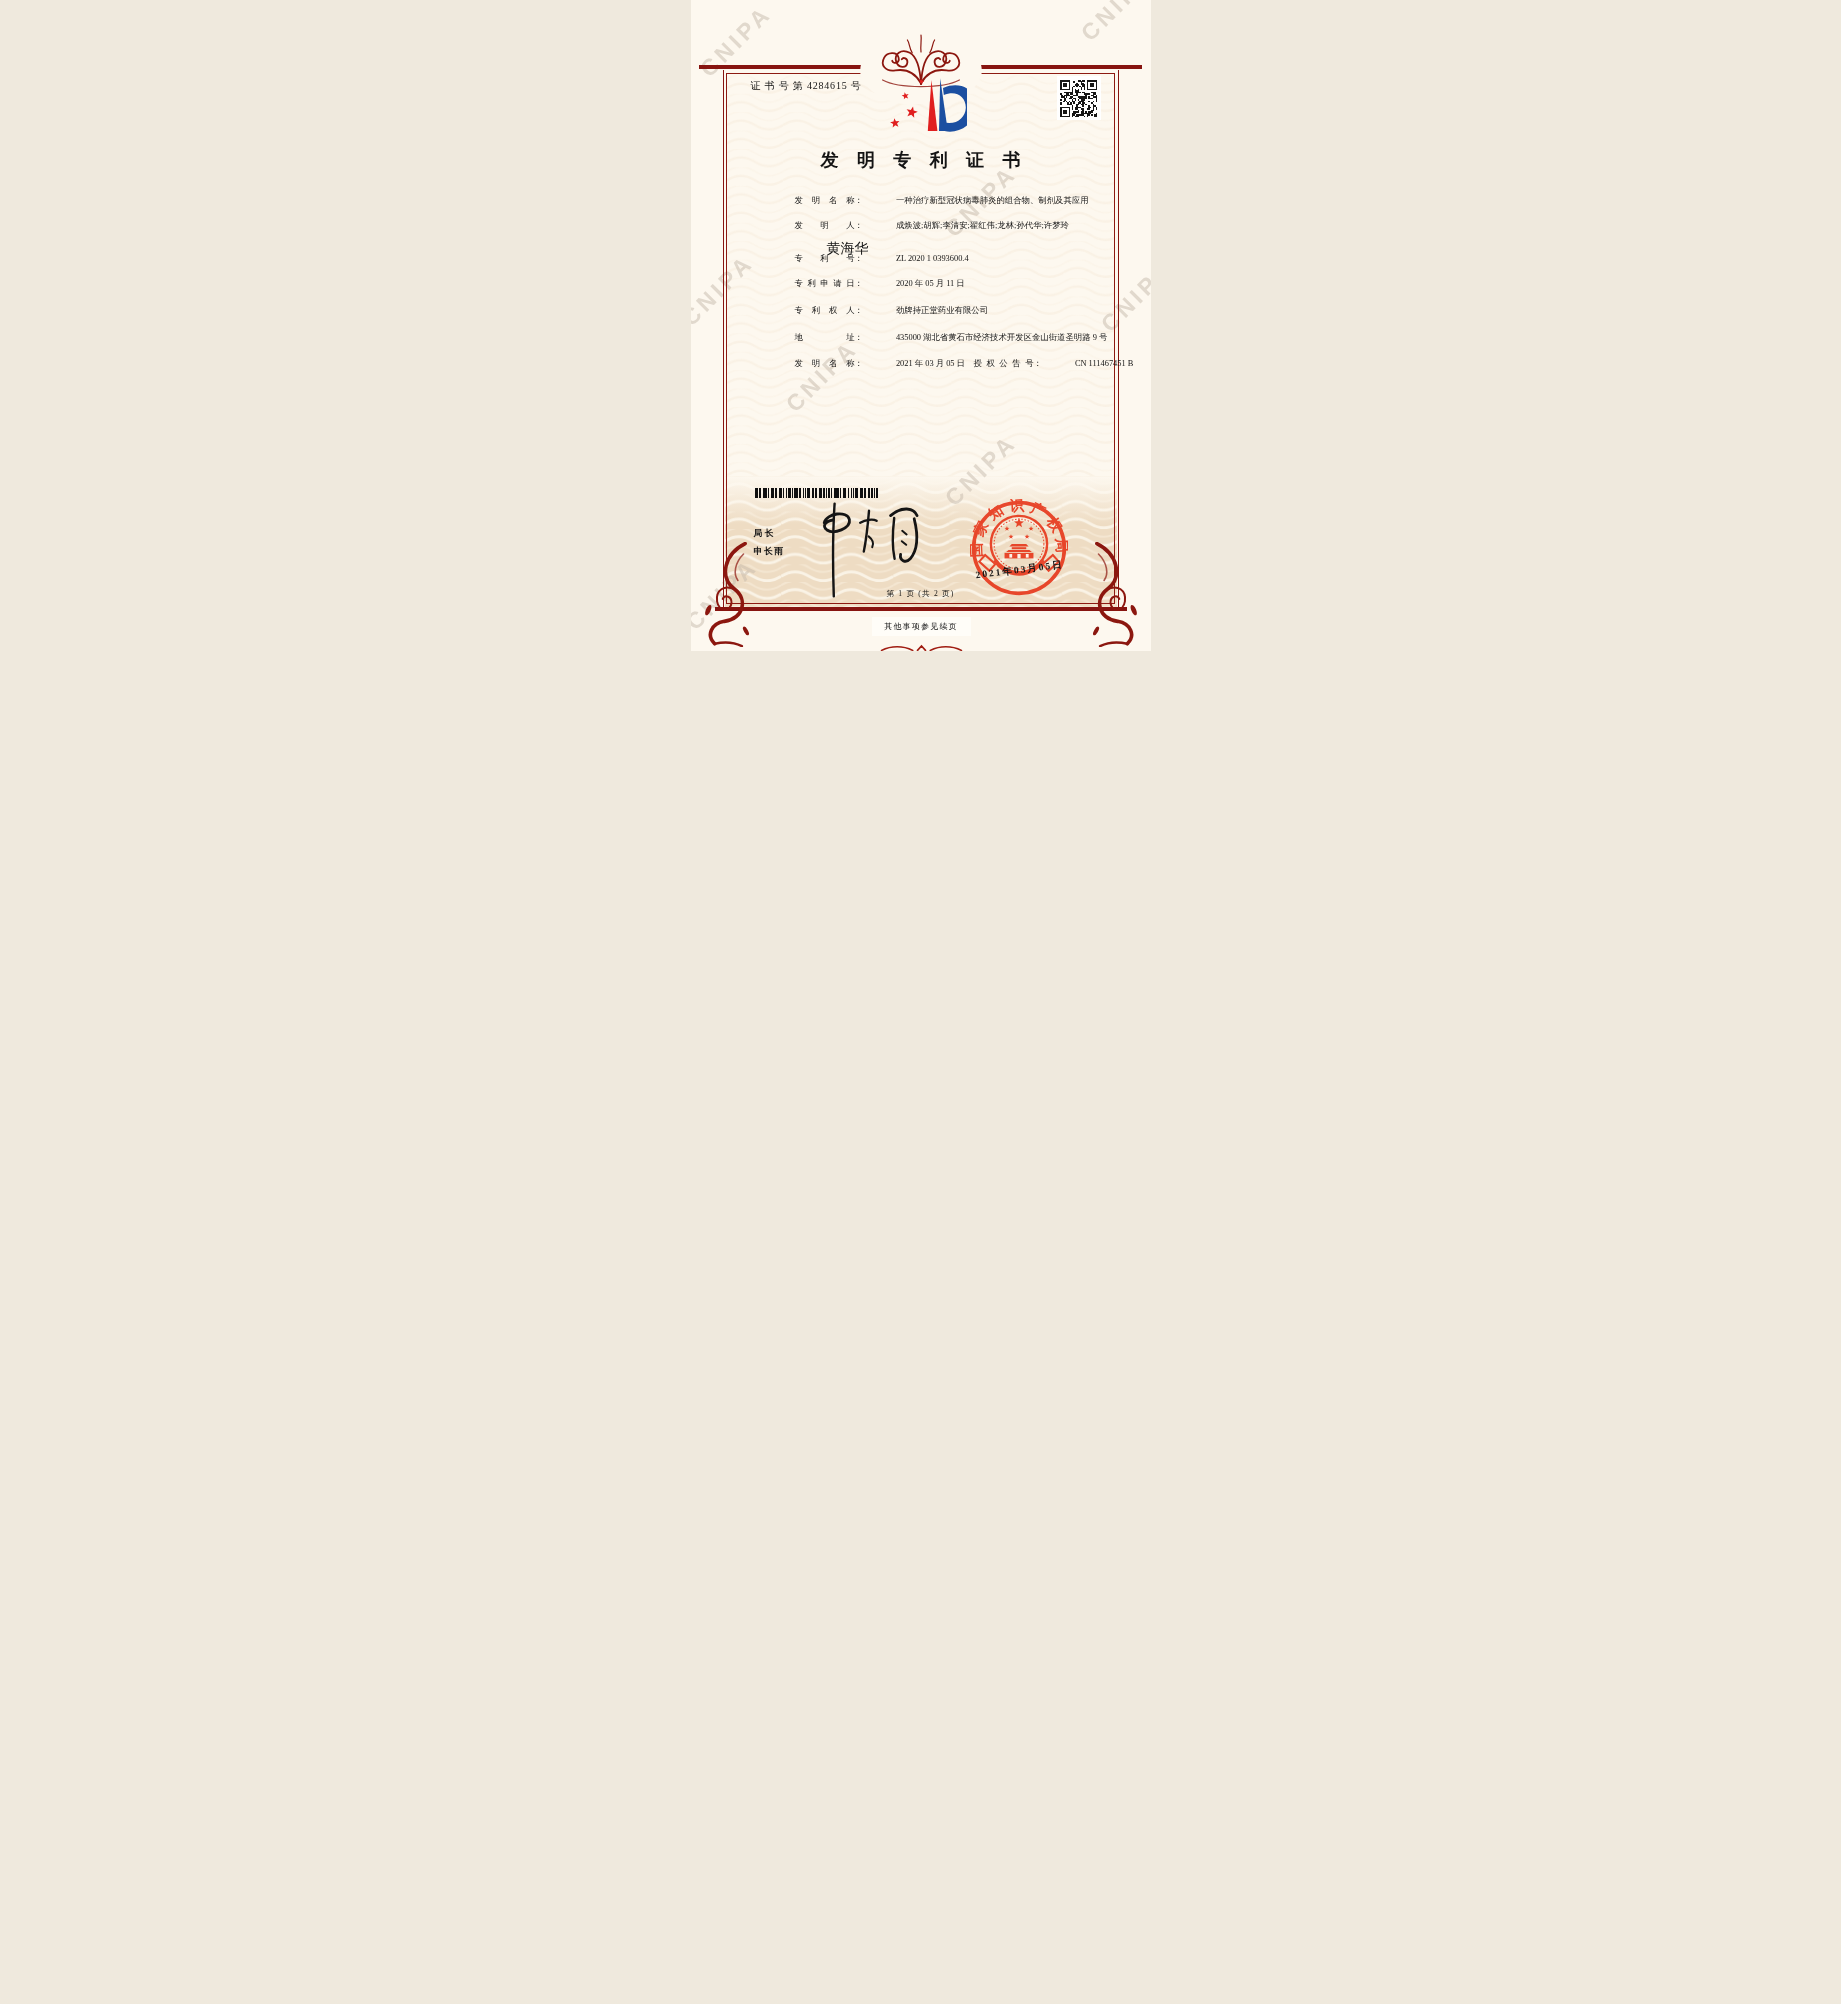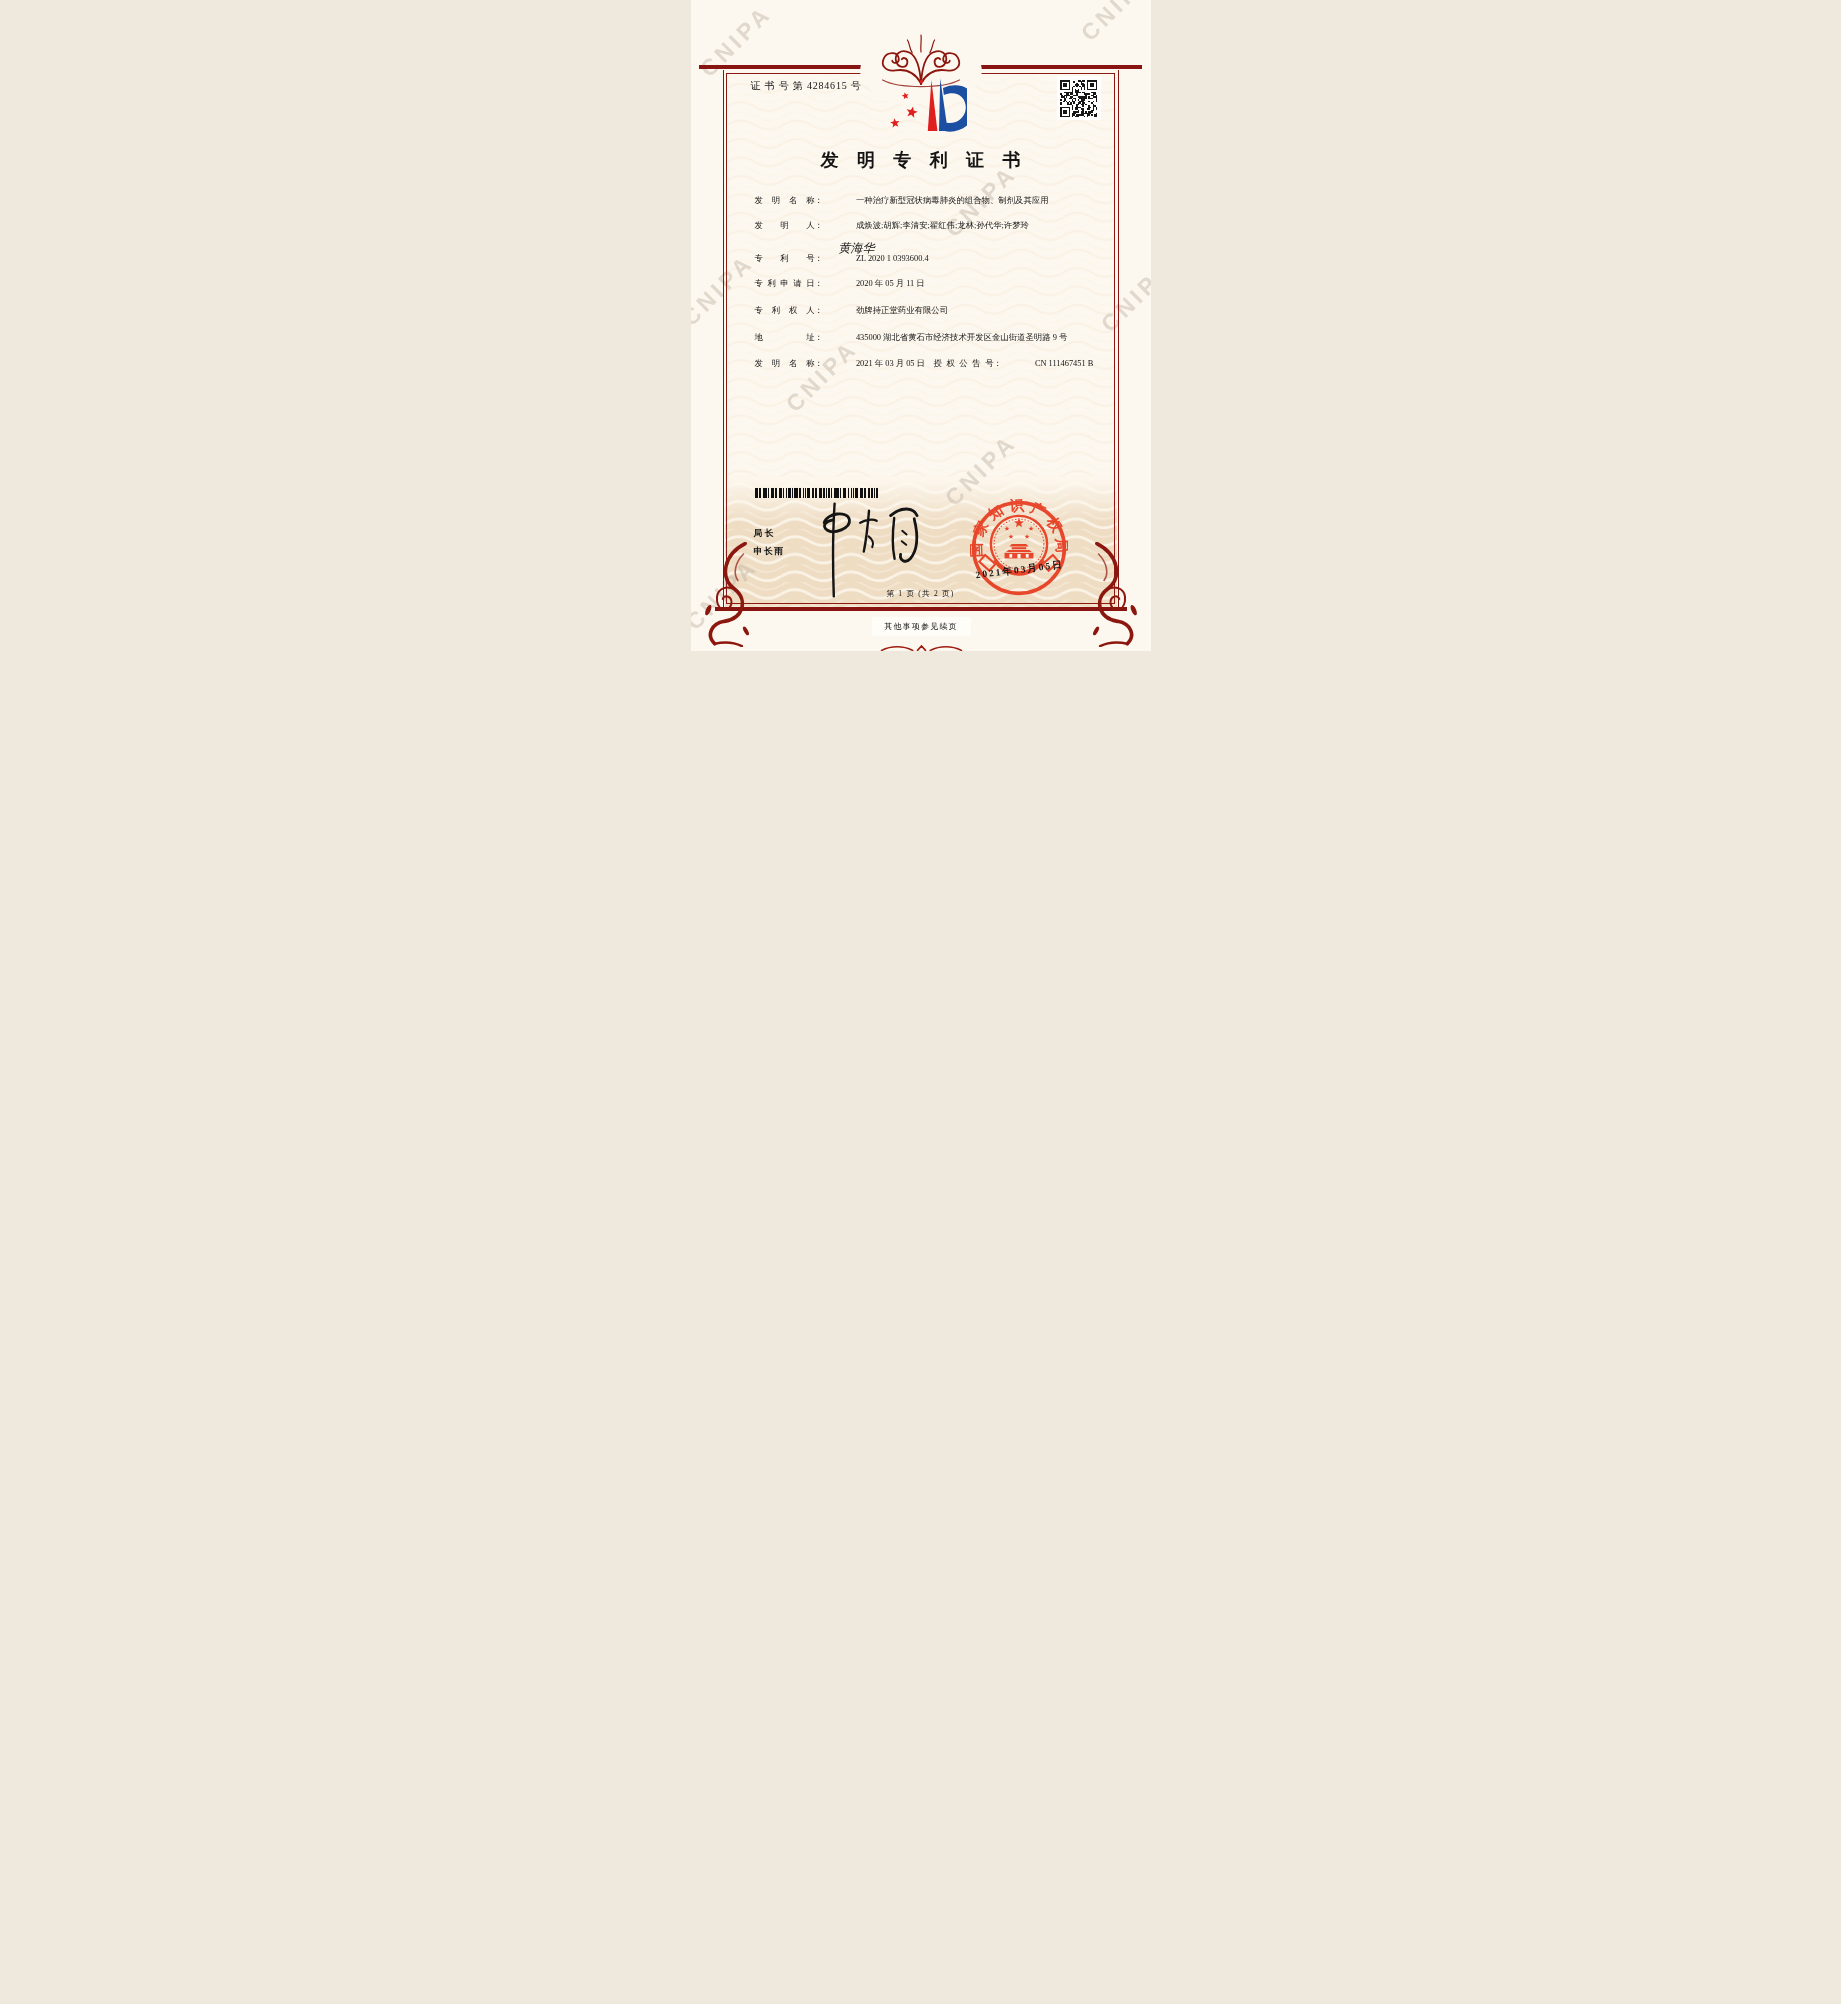--- a/index.html
+++ b/index.html
@@ -18,24 +18,24 @@
   .b-left{left:32px;} .b-right{left:427px;}
   .band-bottom{position:absolute;left:24px;top:607px;width:412px;height:3.6px;background:#871410;}
   
   .cert-no{position:absolute;left:60px;top:79px;font-size:10px;letter-spacing:0.8px;}
   .qr-box{position:absolute;left:366px;top:76px;width:44px;height:44px;background:#ffffff;}
   .qr-box svg{position:absolute;left:3.6px;top:3.6px;}
   .title{position:absolute;left:0;right:0;top:140px;text-align:center;font-size:18px;
          font-weight:bold;letter-spacing:18.4px;transform:translateX(9.2px);}
   
   .row{position:absolute;left:64px;display:flex;font-size:8.4px;line-height:12px;}
-  .row .lab{width:60px;text-align:justify;text-align-last:justify;}
+  .row .lab{width:60px;text-align:justify;text-align-last:justify;margin-left:40px;}
   .row .col{width:8.4px;}
   .row .val{white-space:nowrap;margin-left:33px;}
-  .subrow{position:absolute;left:148px;font-size:12px;font-style:italic;}
+  .subrow{position:absolute;left:136px;font-size:14px;}
   .row2{left:243px;}
   
   .paras{position:absolute;left:64px;top:380px;width:342px;font-size:8.4px;line-height:11.6px;
          text-align:justify;letter-spacing:0.2px;}
   .paras p{margin:0 0 2.8px 0;text-indent:17px;}
   
   .waves-light{position:absolute;left:36px;top:75px;width:387px;height:402px;opacity:.15;}
   .waves{position:absolute;left:34px;top:476px;width:392px;height:131px;}
   .barcode{position:absolute;left:64px;top:488px;width:126px;height:10.4px;overflow:hidden;}
   .barcode i{display:inline-block;height:100%;background:#101010;vertical-align:top;}

